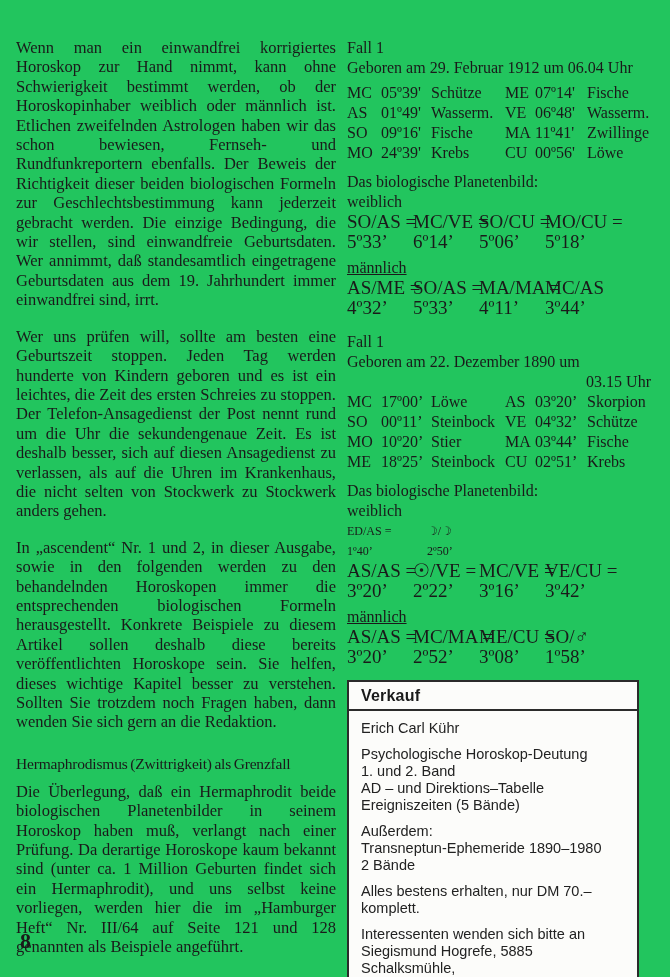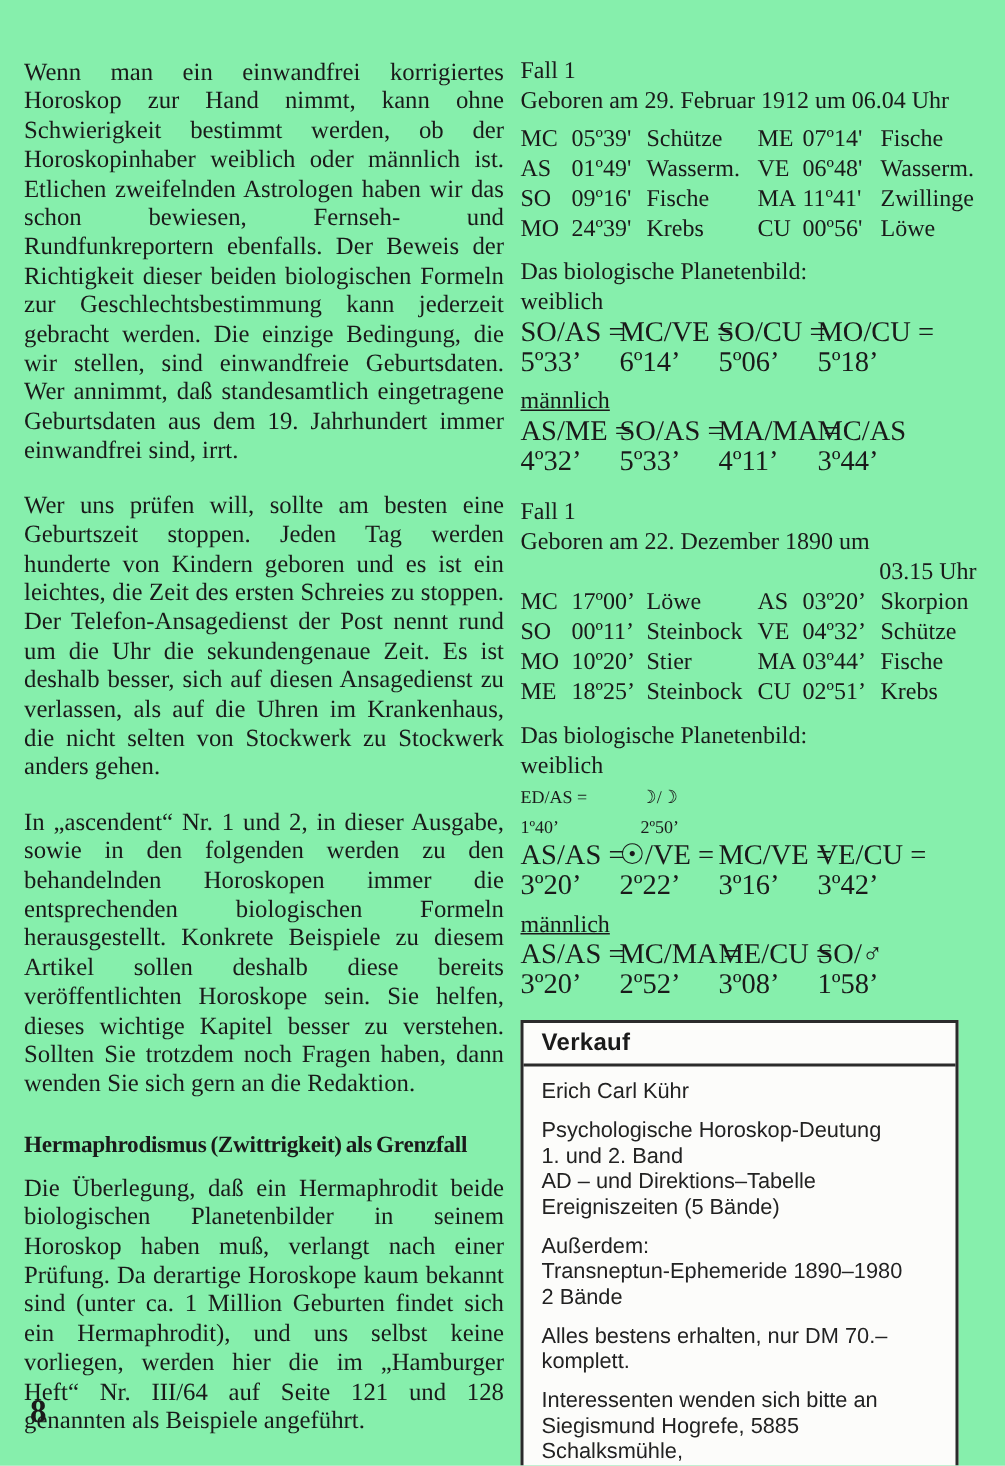--- a/index.html
+++ b/index.html
@@ -1,32 +1,32 @@
 <!DOCTYPE html>
 <html><head>
 <meta charset="utf-8">
 <style>
   html,body{margin:0;padding:0;}
   body{width:670px;height:977px;background:#e9e9e9;}
   .page{
-    position:relative;width:670px;height:977px;background:#86efac;
+    position:relative;width:670px;height:977px;background:#22c55e;
     overflow:hidden;color:#1a1a1a;
     font-family:"Liberation Serif", serif;
   }
   .cols{display:flex;padding:38px 0 0 16px;}
   .col-left{width:320px;}
   .col-right{width:318px;margin-left:11px;}
 
   
   .para{
     margin:0 0 17px 0;font-size:16.5px;line-height:19.4px;
     text-align:justify;
   }
   .section-heading{
-    margin:23px 0 9px 0;font-size:15.5px;font-weight:bold;
+    margin:23px 0 9px 0;font-size:15.5px;font-weight:normal;
     letter-spacing:-0.2px;word-spacing:-1px;line-height:18px;
   }
   .page-number{
     position:absolute;left:20px;top:929px;
     font-size:22px;font-weight:bold;line-height:24px;
   }
 
   
   .rline{font-size:16px;line-height:20px;white-space:nowrap;}
   .case-title{font-size:16px;line-height:20px;margin-top:0;}

